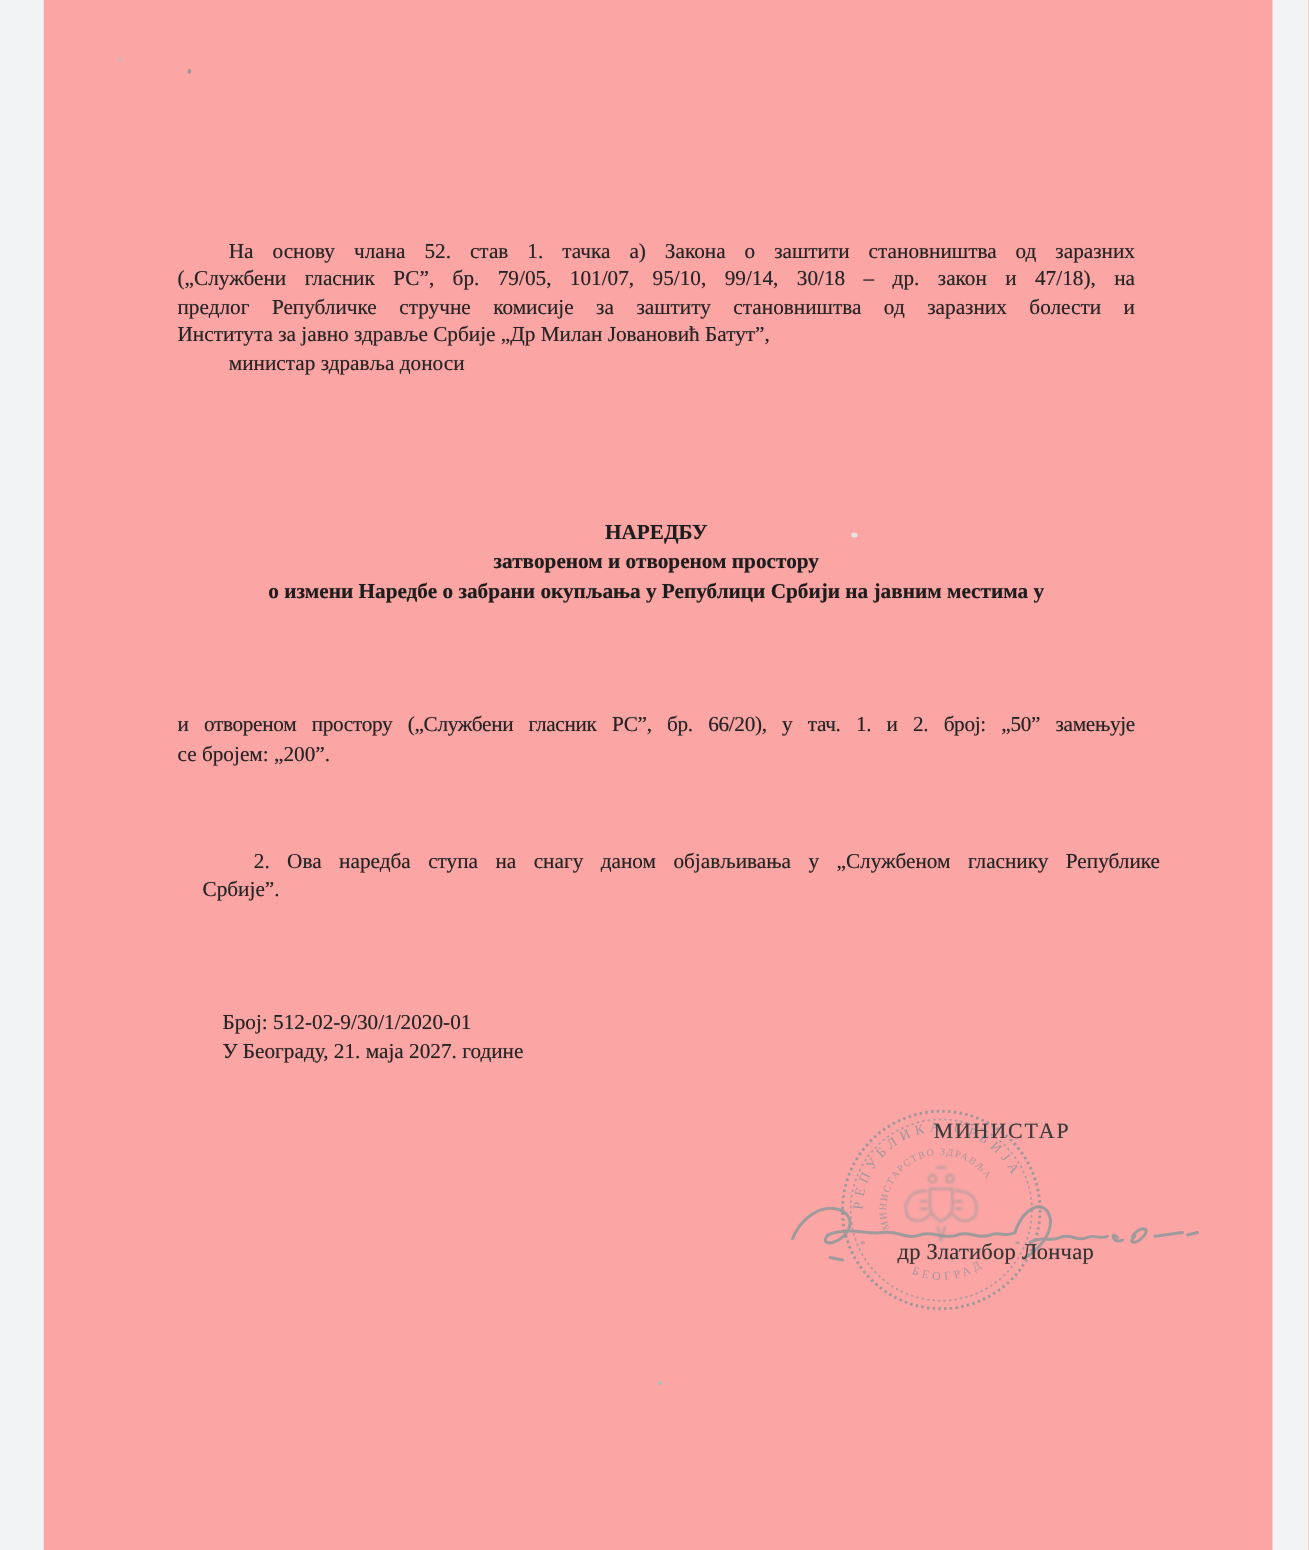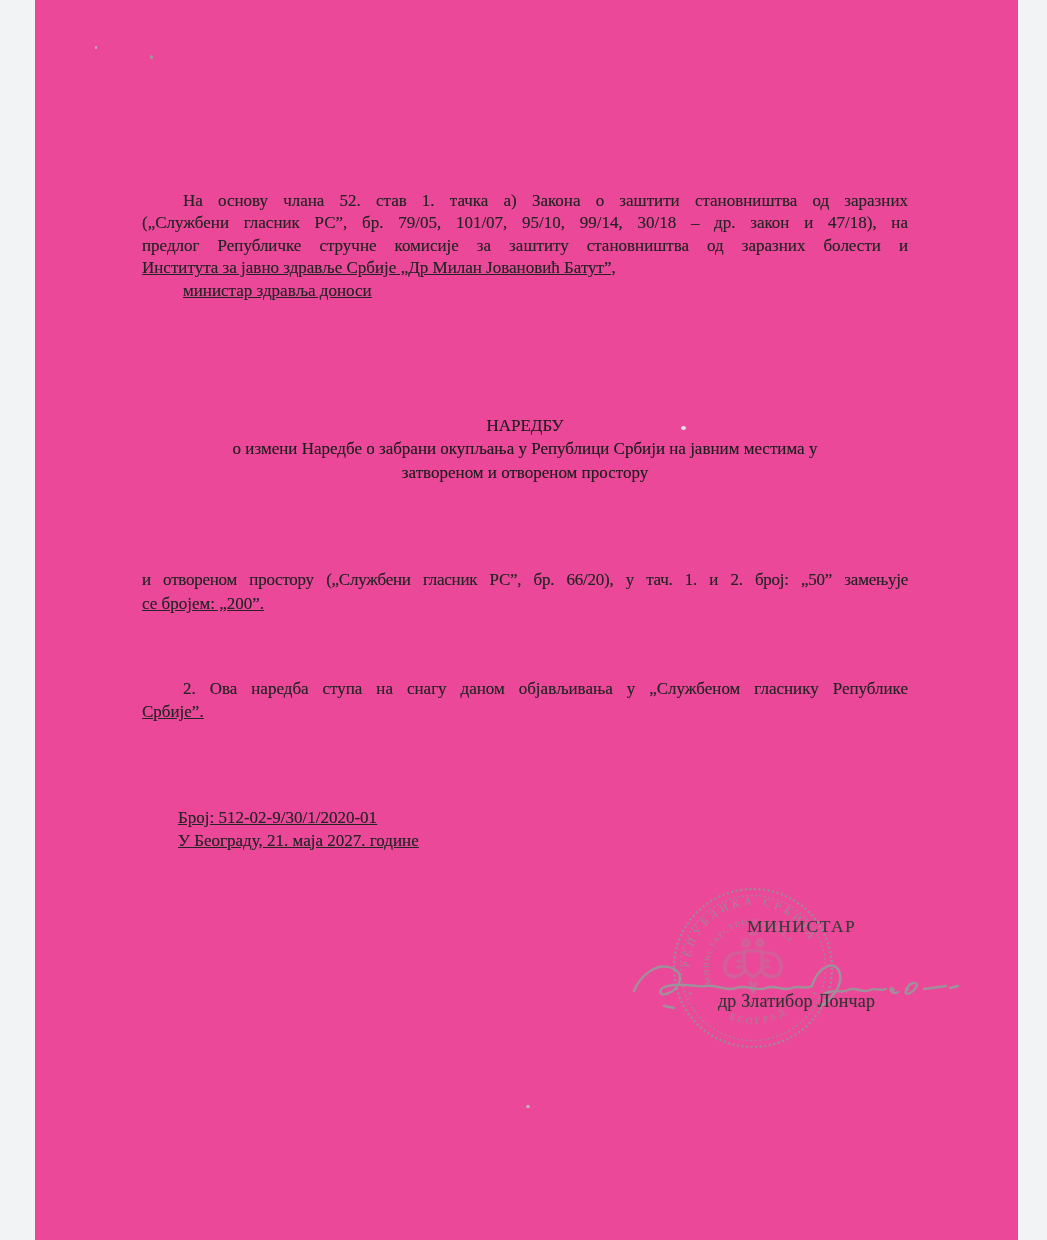--- a/index.html
+++ b/index.html
@@ -1,49 +1,49 @@
 <!DOCTYPE html>
 <html><head>
 <meta charset="utf-8">
 <style>
   html,body{margin:0;padding:0;}
   #screen{
     position:relative;
     width:1047px;height:1240px;
-    background:#ec4899;
+    background:#fca5a5;
     overflow:hidden;
     font-family:"Liberation Serif","DejaVu Serif",serif;
     color:#222;
   }
   .abs{position:absolute;}
   .band{position:absolute;top:0;bottom:0;background:#f1f3f5;}
   .band-left{left:0;width:35px;}
   .band-right{left:1018px;width:29px;}
 
   .block{
     position:absolute;left:142px;width:766px;
     font-size:17px;
     color:#242424;
     text-shadow:0 0 .6px rgba(40,40,40,.5);
   }
   .line{display:block;}
   .just{text-align:justify;text-align-last:justify;}
-  .left{text-align:left;text-decoration:underline;}
+  .left{text-align:left;}
   .ind{text-indent:41px;}
   .tight{letter-spacing:-0.25px;}
 
   #intro{top:190px;line-height:22.4px;}
-  #title{top:414px;line-height:23.4px;font-weight:normal;text-align:center;color:#1d1d1d;}
+  #title{top:414px;line-height:23.4px;font-weight:bold;text-align:center;color:#1d1d1d;}
   #article1{top:568px;line-height:24.3px;}
-  #article2{top:677px;line-height:23.3px;}
+  #article2{top:677px;line-height:23.3px;margin-left:20px;}
   #reference{top:807px;line-height:22.5px;margin-left:36px;}
 
   #stamp-wrap{left:666px;top:881px;width:174px;height:174px;}
   #minister-role{
-    left:747px;top:916px;
+    left:747px;top:894px;
     font-size:17.5px;letter-spacing:1.5px;
     color:#3a3a3a;text-shadow:0 0 .7px rgba(70,70,70,.5);
   }
   #minister-name{
     left:718px;top:991px;
     font-size:18px;letter-spacing:.2px;
     color:#333;text-shadow:0 0 .7px rgba(70,70,70,.5);
   }
   #signature-wrap{left:628px;top:944px;width:332px;height:75px;}
 
@@ -74,22 +74,22 @@
   <div class="block" id="intro">
     <span class="line just ind">На основу члана 52. став 1. тачка а) Закона о заштити становништва од заразних</span>
     <span class="line just">(„Службени гласник РС”, бр. 79/05, 101/07, 95/10, 99/14, 30/18 – др. закон и 47/18), на</span>
     <span class="line just">предлог Републичке стручне комисије за заштиту становништва од заразних болести и</span>
     <span class="line left">Института за јавно здравље Србије „Др Милан Јовановић Батут”,</span>
     <span class="line left ind">министар здравља доноси</span>
   </div>
 
   <div class="block" id="title">
     <span class="line">НАРЕДБУ</span>
+    <span class="line">затвореном и отвореном простору</span>
     <span class="line">о измени Наредбе о забрани окупљања у Републици Србији на јавним местима у</span>
-    <span class="line">затвореном и отвореном простору</span>
   </div>
 
   <div class="block" id="article1">
     <span class="line just tight">и отвореном простору („Службени гласник РС”, бр. 66/20), у тач. 1. и 2. број: „50” замењује</span>
     <span class="line left">се бројем: „200”.</span>
   </div>
 
   <div class="block" id="article2">
     <span class="line just ind">2. Ова наредба ступа на снагу даном објављивања у „Службеном гласнику Републике</span>
     <span class="line left">Србије”.</span>

